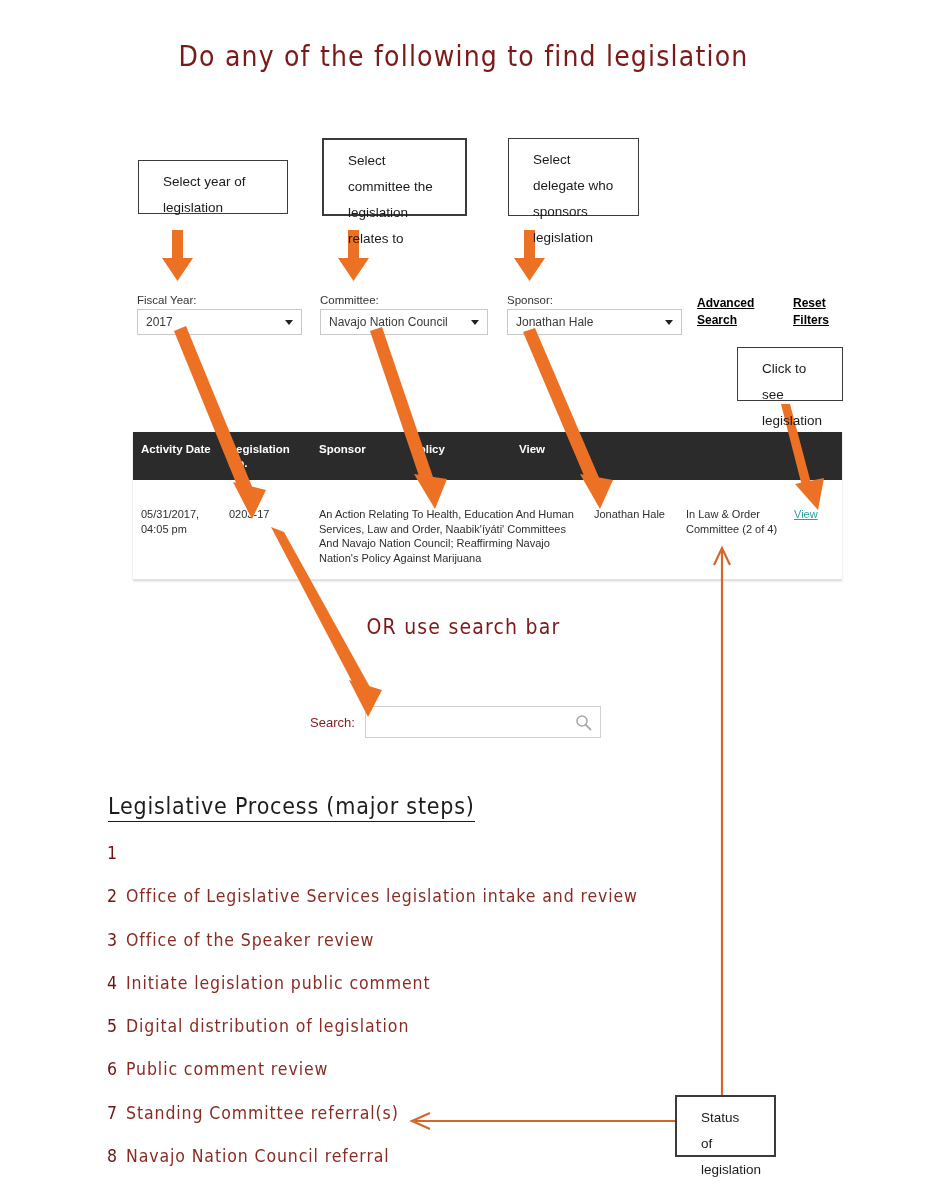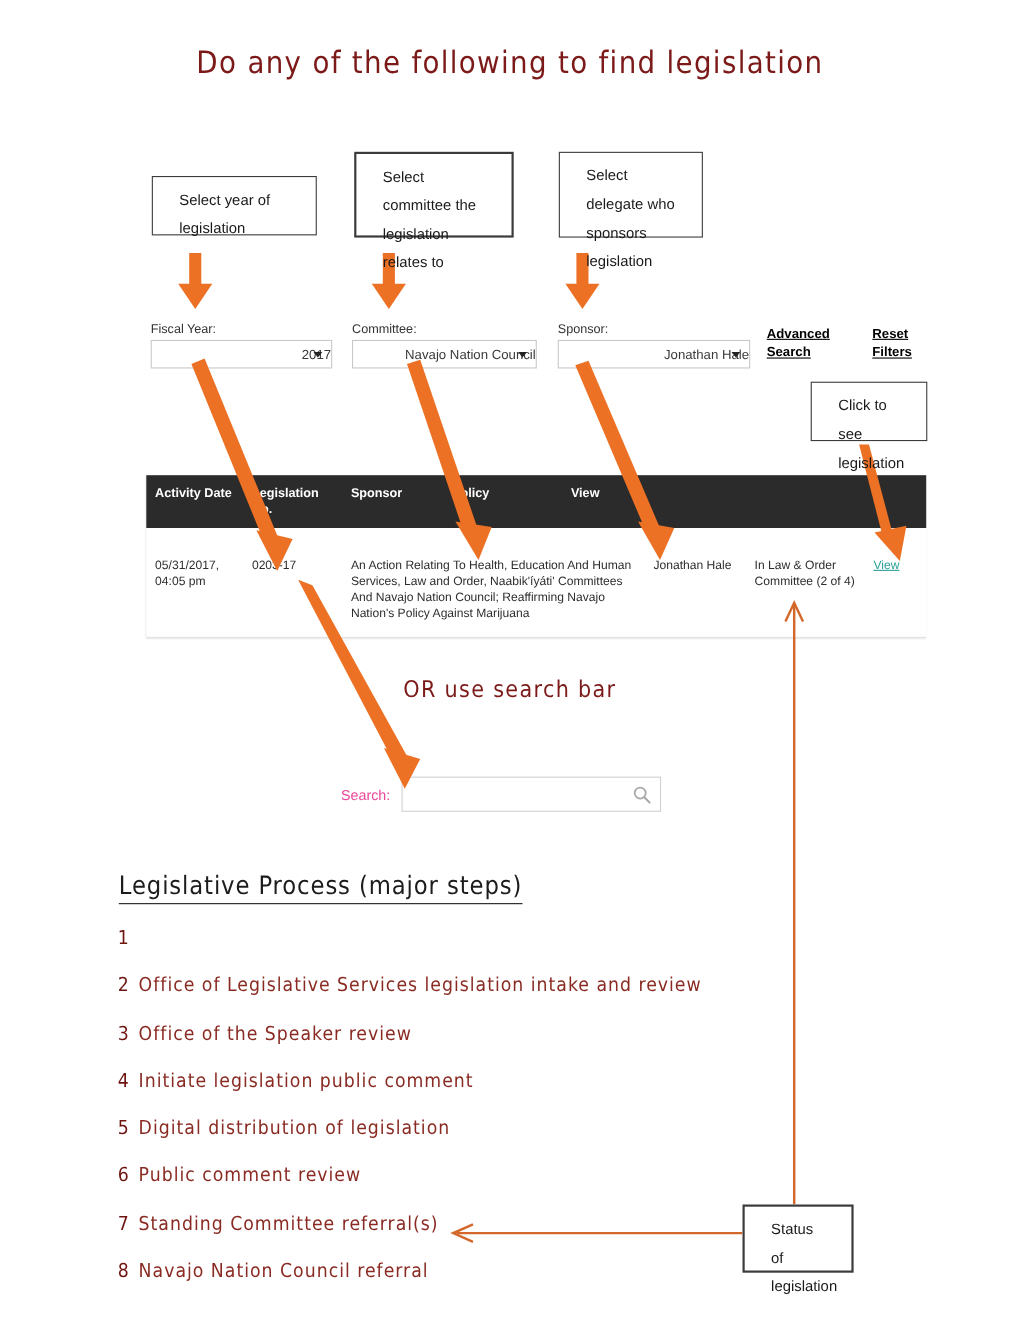--- a/index.html
+++ b/index.html
@@ -61,21 +61,21 @@
     margin-bottom:3px;display:block;
   }
   .select-box{
     border:1px solid #c9c9c9;
     background:#fff;
     height:26px;
     box-sizing:border-box;
     position:relative;
     display:flex;align-items:center;
     padding-left:8px;
-    font-size:12px;color:#3a3a3a;justify-content:flex-end;
+    font-size:12px;color:#3a3a3a;
   }
   .select-box .caret{
     position:absolute;right:8px;top:50%;
     width:0;height:0;margin-top:-2px;
     border-left:4px solid transparent;
     border-right:4px solid transparent;
     border-top:5px solid #222;
   }
   #field-fiscal-year{left:137px;top:294px;width:165px;}
   #field-committee{left:320px;top:294px;width:168px;}
@@ -119,21 +119,21 @@
   .c-date{width:88px;}
   .c-no{width:90px;}
   .c-title{width:275px;}
   .c-sponsor{width:92px;}
   .c-status{width:108px;}
   .c-view{width:56px;}
   .view-link{color:#2aa198;text-decoration:underline;font-size:11px;}
 
   
   #search-area{position:absolute;left:310px;top:706px;display:flex;align-items:center;}
-  #search-label{font-size:13px;color:#ec4899;margin-right:10px;}
+  #search-label{font-size:13px;color:#7f1d1d;margin-right:10px;}
   #search-input-wrap{
     position:relative;width:236px;height:32px;
     border:1px solid #d0d0d0;background:#fff;box-sizing:border-box;
   }
   #search-input{
     border:0;outline:0;width:100%;height:100%;
     box-sizing:border-box;padding:0 34px 0 8px;
     font-size:12px;color:#333;background:transparent;
     font-family:"Liberation Sans", sans-serif;
   }

